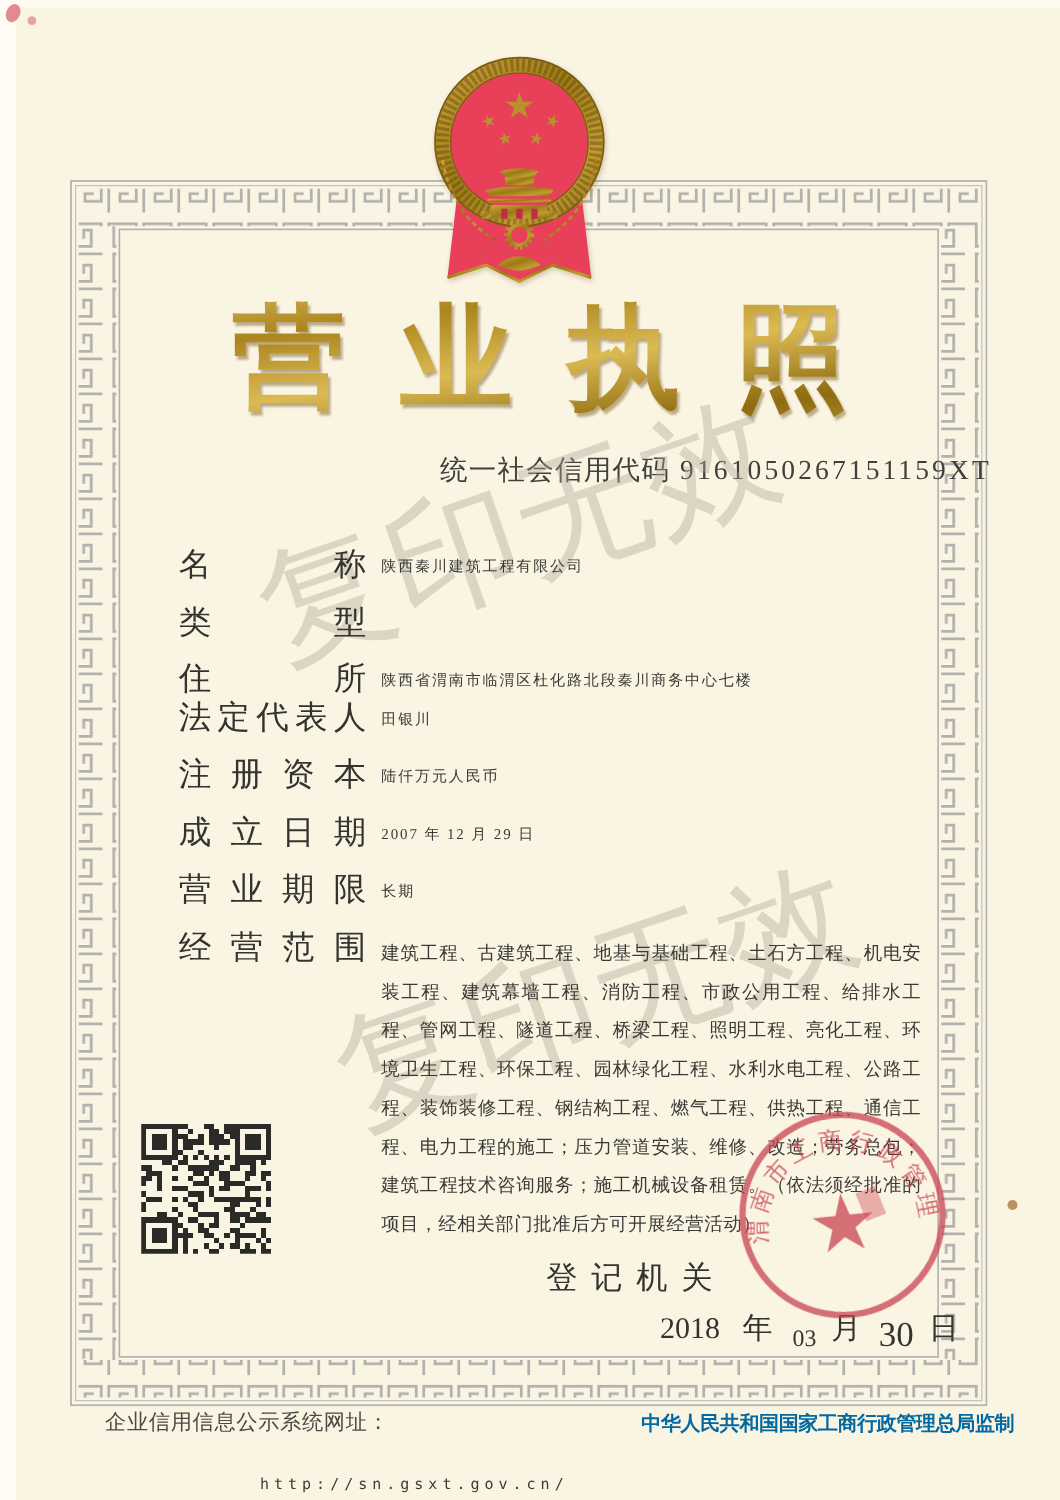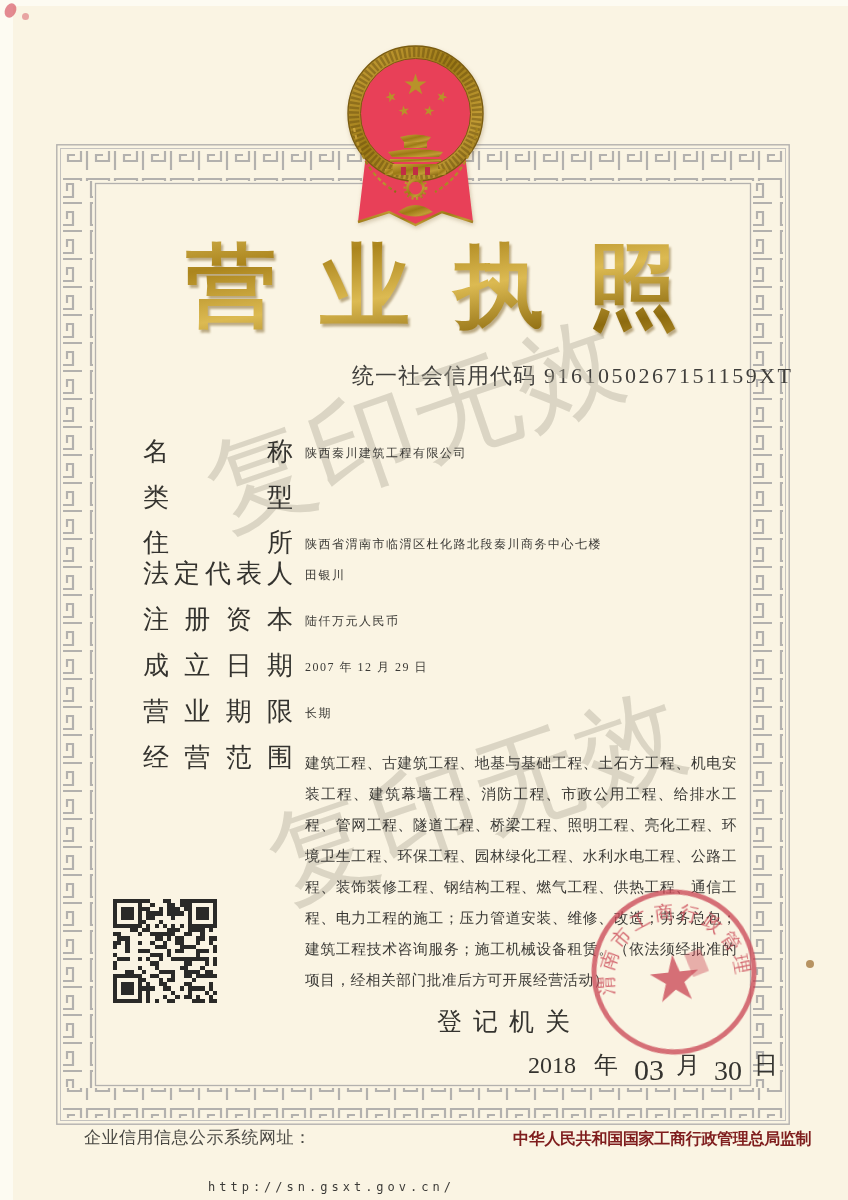--- a/index.html
+++ b/index.html
@@ -45,42 +45,42 @@
 
   
   .qr{position:absolute;left:113px;top:899px;width:104px;height:104px;}
 
   
   .reg-label{position:absolute;left:437px;top:1005px;font-size:25px;
              letter-spacing:11px;color:#34332f;white-space:nowrap;}
   .reg-date{position:absolute;left:528px;top:1046px;font-size:24px;color:#34332f;white-space:nowrap;}
   .reg-date span{display:inline-block;}
   .reg-date .u-year{margin-left:12px;}
-  .reg-date .n-month{margin-left:10px;position:relative;top:7px;font-size:30px;}
+  .reg-date .n-month{margin-left:10px;position:relative;top:7px;font-size:19px;}
   .reg-date .u-month{margin-left:6px;}
   .reg-date .n-day{margin-left:8px;position:relative;top:7px;font-size:28px;}
   .reg-date .u-day{margin-left:6px;}
 
   
   .seal{position:absolute;left:588px;top:886px;opacity:.88;
         transform:rotate(-6deg);filter:blur(.35px);}
 
   
   .wm{position:absolute;font-size:106px;letter-spacing:2px;white-space:nowrap;
       color:rgba(172,167,150,.40);transform:rotate(-19deg);transform-origin:left top;
       pointer-events:none;font-weight:normal;}
   .wm1{left:188px;top:428px;}
   .wm2{left:250px;top:800px;}
 
   
   .footer-site{position:absolute;left:84px;top:1126px;font-size:17px;color:#4a4944;letter-spacing:.5px;text-align:right;}
   .footer-url{position:absolute;left:208px;top:1148px;font-size:12px;color:#3c3b38;
               font-family:"DejaVu Sans Mono","Liberation Mono",monospace;letter-spacing:4px;margin-top:32px;}
   .footer-right{position:absolute;left:513px;top:1129px;font-size:16px;font-weight:bold;
-                color:#7f1d1d;letter-spacing:-.3px;white-space:nowrap;}
+                color:#0369a1;letter-spacing:-.3px;white-space:nowrap;}
 
   
   .speck-red1{position:absolute;left:5px;top:3px;width:11px;height:15px;border-radius:50%;
               background:rgba(205,45,65,.55);transform:rotate(25deg);}
   .speck-red2{position:absolute;left:22px;top:13px;width:7px;height:7px;border-radius:50%;
               background:rgba(205,45,65,.4);}
   .speck-brown{position:absolute;left:806px;top:960px;width:8px;height:8px;border-radius:50%;
                background:rgba(160,115,55,.75);}
 </style>
 </head>

